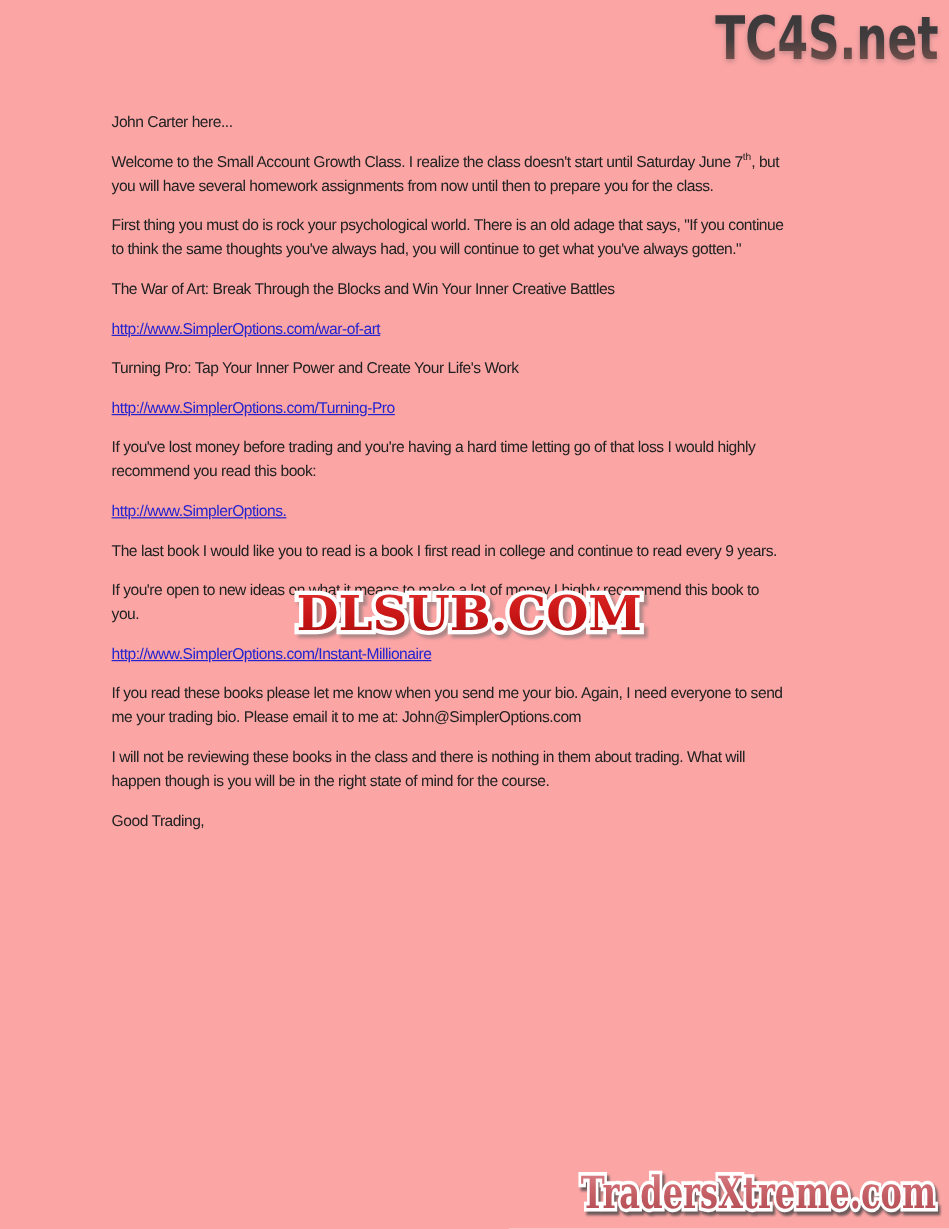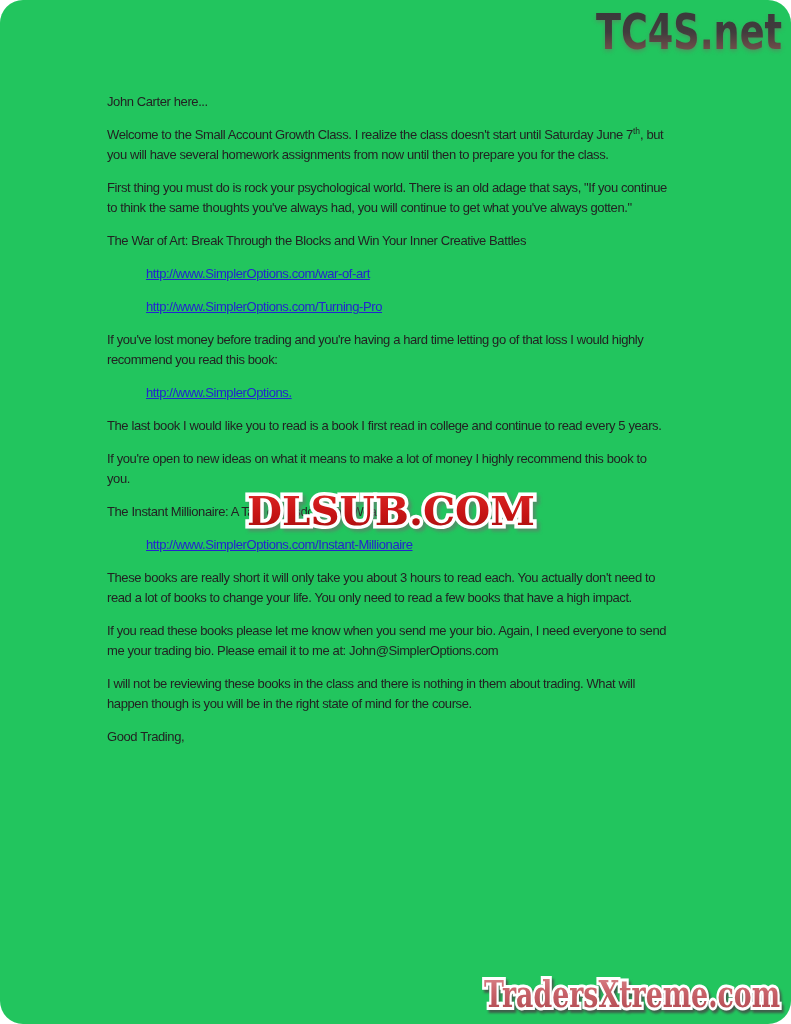--- a/index.html
+++ b/index.html
@@ -3,47 +3,46 @@
 <meta charset="utf-8">
 <style>
   html, body { margin:0; padding:0; }
   body {
     width:791px; height:1024px;
     background:#ffffff;
     position:relative;
     overflow:hidden;
     font-family:"Liberation Sans", sans-serif;
   }
-  .page { position:absolute; inset:0; background:#22c55e;border-radius:23px; }
+  .page { position:absolute; inset:0; background:#fca5a5; }
 
   
   .letter {
     position:absolute;
-    left:107px; top:92px;
+    left:93px; top:92px;
     width:665px;
   }
   .body-p {
     font-size:13px;
     line-height:20px;
     letter-spacing:-0.4px;
     color:#222222;
     margin:0 0 13px 0;
     white-space:pre-line;
   }
   .body-p sup {
     font-size:8.5px;
     letter-spacing:0;
     vertical-align:super;
     line-height:0;
   }
   .doc-link {
     color:#2424cf;
     text-decoration:underline;
     cursor:pointer;
-    margin-left:39px;
   }
 
   
   .wm { position:absolute; pointer-events:none; }
   .wm-top  { left:592px; top:5px;  filter:drop-shadow(0px 2px 2px rgba(120,95,95,0.45)); }
   .wm-top text {
     font-family:"DejaVu Sans", sans-serif;
     font-weight:bold; font-size:50px;
     fill:url(#gradTop);
   }
@@ -89,40 +88,38 @@
 you will have several homework assignments from now until then to prepare you for the class.</span></p>
 
     <p class="body-p">First thing you must do is rock your psychological world. There is an old adage that says, "If you continue
 to think the same thoughts you've always had, you will continue to get what you've always gotten."</p>
 
 
     <p class="body-p">The War of Art: Break Through the Blocks and Win Your Inner Creative Battles</p>
 
     <p class="body-p"><a href="#" class="doc-link">http://www.SimplerOptions.com/war-of-art</a></p>
 
+    <p class="body-p">Turning Pro: Tap Your Inner Power and Create Your Life's Work</p>
 
     <p class="body-p"><a href="#" class="doc-link">http://www.SimplerOptions.com/Turning-Pro</a></p>
 
     <p class="body-p">If you've lost money before trading and you're having a hard time letting go of that loss I would highly
 recommend you read this book:</p>
 
 
     <p class="body-p"><a href="#" class="doc-link">http://www.SimplerOptions.</a></p>
 
-    <p class="body-p">The last book I would like you to read is a book I first read in college and continue to read every 5 years.</p>
+    <p class="body-p">The last book I would like you to read is a book I first read in college and continue to read every 9 years.</p>
 
     <p class="body-p">If you're open to new ideas on what it means to make a lot of money I highly recommend this book to
 you.</p>
 
-    <p class="body-p">The Instant Millionaire: A Tale of Wisdom and Wealth</p>
 
     <p class="body-p"><a href="#" class="doc-link">http://www.SimplerOptions.com/Instant-Millionaire</a></p>
 
-    <p class="body-p">These books are really short it will only take you about 3 hours to read each. You actually don't need to
-read a lot of books to change your life. You only need to read a few books that have a high impact.</p>
 
     <p class="body-p">If you read these books please let me know when you send me your bio. Again, I need everyone to send
 me your trading bio. Please email it to me at: John@SimplerOptions.com</p>
 
     <p class="body-p">I will not be reviewing these books in the class and there is nothing in them about trading. What will
 happen though is you will be in the right state of mind for the course.</p>
 
     <p class="body-p">Good Trading,</p>
 
 

